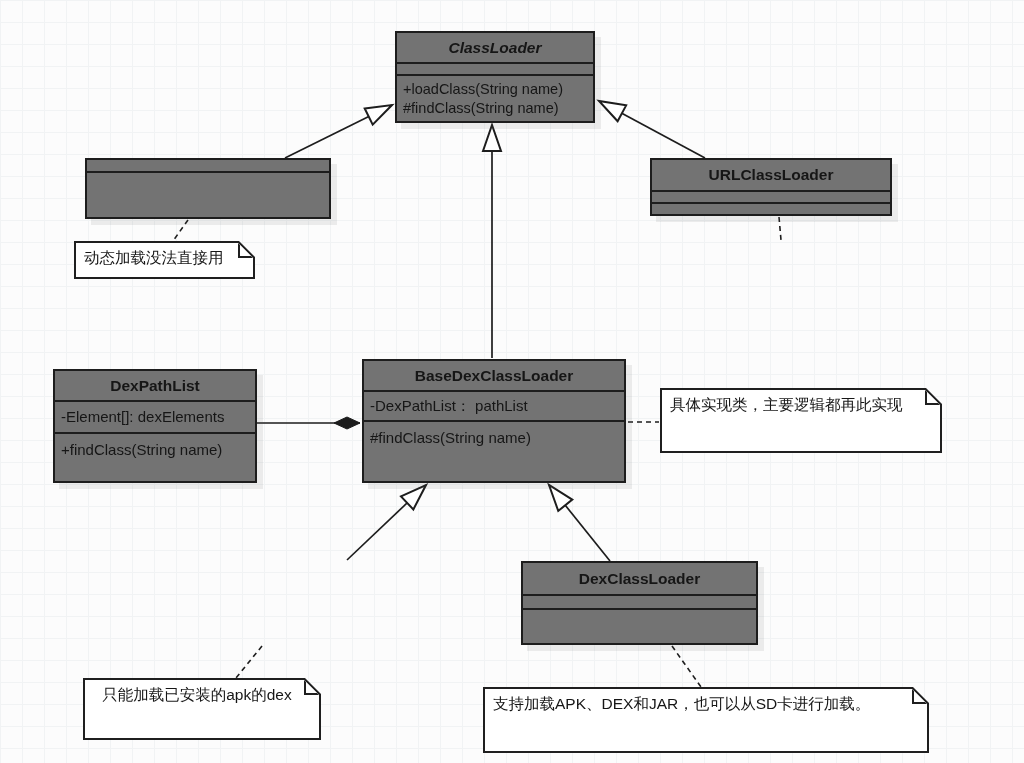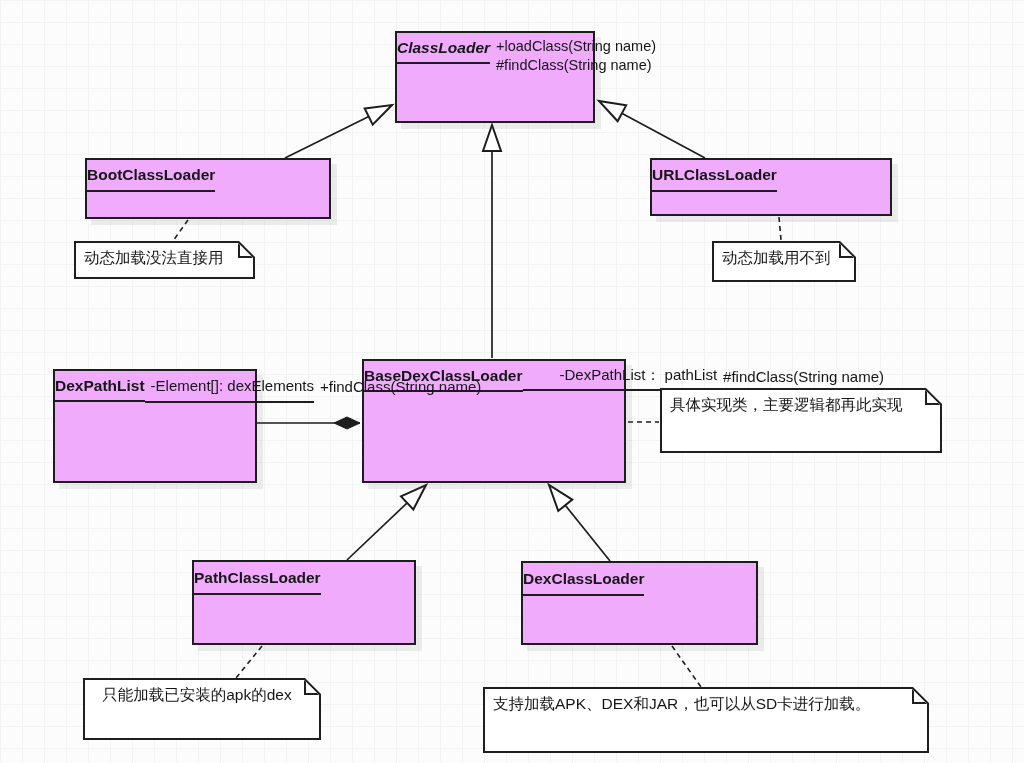--- a/index.html
+++ b/index.html
@@ -12,23 +12,23 @@
       linear-gradient(to bottom,#f1f3f4 1px,transparent 1px);
     background-size:22px 22px;
     color:#161616;
   }
   .canvas{position:relative;width:1024px;height:763px;}
   svg.wires{position:absolute;left:0;top:0;z-index:1;}
 
   
   .uml-class{
     position:absolute;z-index:2;box-sizing:border-box;
-    background:#f0abfc;border:2px solid #1d1d1d;
+    background:#737373;border:2px solid #1d1d1d;
     box-shadow:6px 6px 0 rgba(90,90,90,0.10);
-    display:flex;flex-direction:row;
+    display:flex;flex-direction:column;
   }
   .cl-title{
     box-sizing:border-box;border-bottom:2px solid #1d1d1d;
     font-weight:bold;font-size:15.5px;text-align:center;
     display:flex;align-items:center;justify-content:center;
   }
   .cl-title.italic{font-style:italic;}
   .cl-sec{box-sizing:border-box;border-bottom:2px solid #1d1d1d;}
   .cl-sec.last{border-bottom:none;flex:1;}
   .member{font-size:14.5px;line-height:19px;padding-left:6px;white-space:nowrap;}
@@ -86,74 +86,63 @@
   <div class="uml-class" style="left:395px;top:31px;width:200px;height:92px;">
     <div class="cl-title italic" style="height:31px;">ClassLoader</div>
     <div class="cl-sec" style="height:12px;"></div>
     <div class="cl-sec last pad-top">
       <div class="member">+loadClass(String name)</div>
       <div class="member">#findClass(String name)</div>
     </div>
   </div>
 
   <div class="uml-class" style="left:85px;top:158px;width:246px;height:61px;">
-    <div class="cl-title" style="height:32px;">BootClassLoader</div>
     <div class="cl-sec" style="height:13px;"></div>
     <div class="cl-sec last"></div>
   </div>
 
   <div class="uml-class" style="left:650px;top:158px;width:242px;height:58px;">
     <div class="cl-title" style="height:32px;">URLClassLoader</div>
     <div class="cl-sec" style="height:12px;"></div>
     <div class="cl-sec last"></div>
   </div>
 
   <div class="uml-class" style="left:362px;top:359px;width:264px;height:124px;">
     <div class="cl-title" style="height:31px;">BaseDexClassLoader</div>
-    <div class="cl-sec" style="height:30px;padding-left:31px;">
+    <div class="cl-sec" style="height:30px;">
       <div class="member" style="font-size:15px;line-height:28px;">-DexPathList： pathList</div>
     </div>
     <div class="cl-sec last pad-top">
       <div class="member" style="font-size:15px;line-height:24px;">#findClass(String name)</div>
     </div>
   </div>
 
   <div class="uml-class" style="left:53px;top:369px;width:204px;height:114px;">
     <div class="cl-title" style="height:31px;text-align:right;">DexPathList</div>
     <div class="cl-sec" style="height:32px;">
       <div class="member" style="font-size:15px;line-height:30px;">-Element[]: dexElements</div>
     </div>
     <div class="cl-sec last pad-top">
       <div class="member" style="font-size:15px;line-height:24px;">+findClass(String name)</div>
     </div>
   </div>
 
-  <div class="uml-class" style="left:192px;top:560px;width:224px;height:85px;">
-    <div class="cl-title" style="height:33px;">PathClassLoader</div>
-    <div class="cl-sec" style="height:14px;"></div>
-    <div class="cl-sec last"></div>
-  </div>
 
   <div class="uml-class" style="left:521px;top:561px;width:237px;height:84px;">
     <div class="cl-title" style="height:33px;">DexClassLoader</div>
     <div class="cl-sec" style="height:14px;"></div>
     <div class="cl-sec last"></div>
   </div>
 
   <div class="note" style="left:74px;top:241px;width:181px;height:38px;">
     <div class="inner"></div>
     <div class="fold"></div>
     <span class="note-text" style="position:relative;">动态加载没法直接用</span>
   </div>
 
-  <div class="note" style="left:712px;top:241px;width:144px;height:41px;">
-    <div class="inner"></div>
-    <div class="fold"></div>
-    <span class="note-text" style="position:relative;">动态加载用不到</span>
-  </div>
 
   <div class="note" style="left:660px;top:388px;width:282px;height:65px;">
     <div class="inner"></div>
     <div class="fold"></div>
     <span class="note-text" style="position:relative;">具体实现类，主要逻辑都再此实现</span>
   </div>
 
   <div class="note" style="left:83px;top:678px;width:238px;height:62px;text-align:center;">
     <div class="inner"></div>
     <div class="fold"></div>

